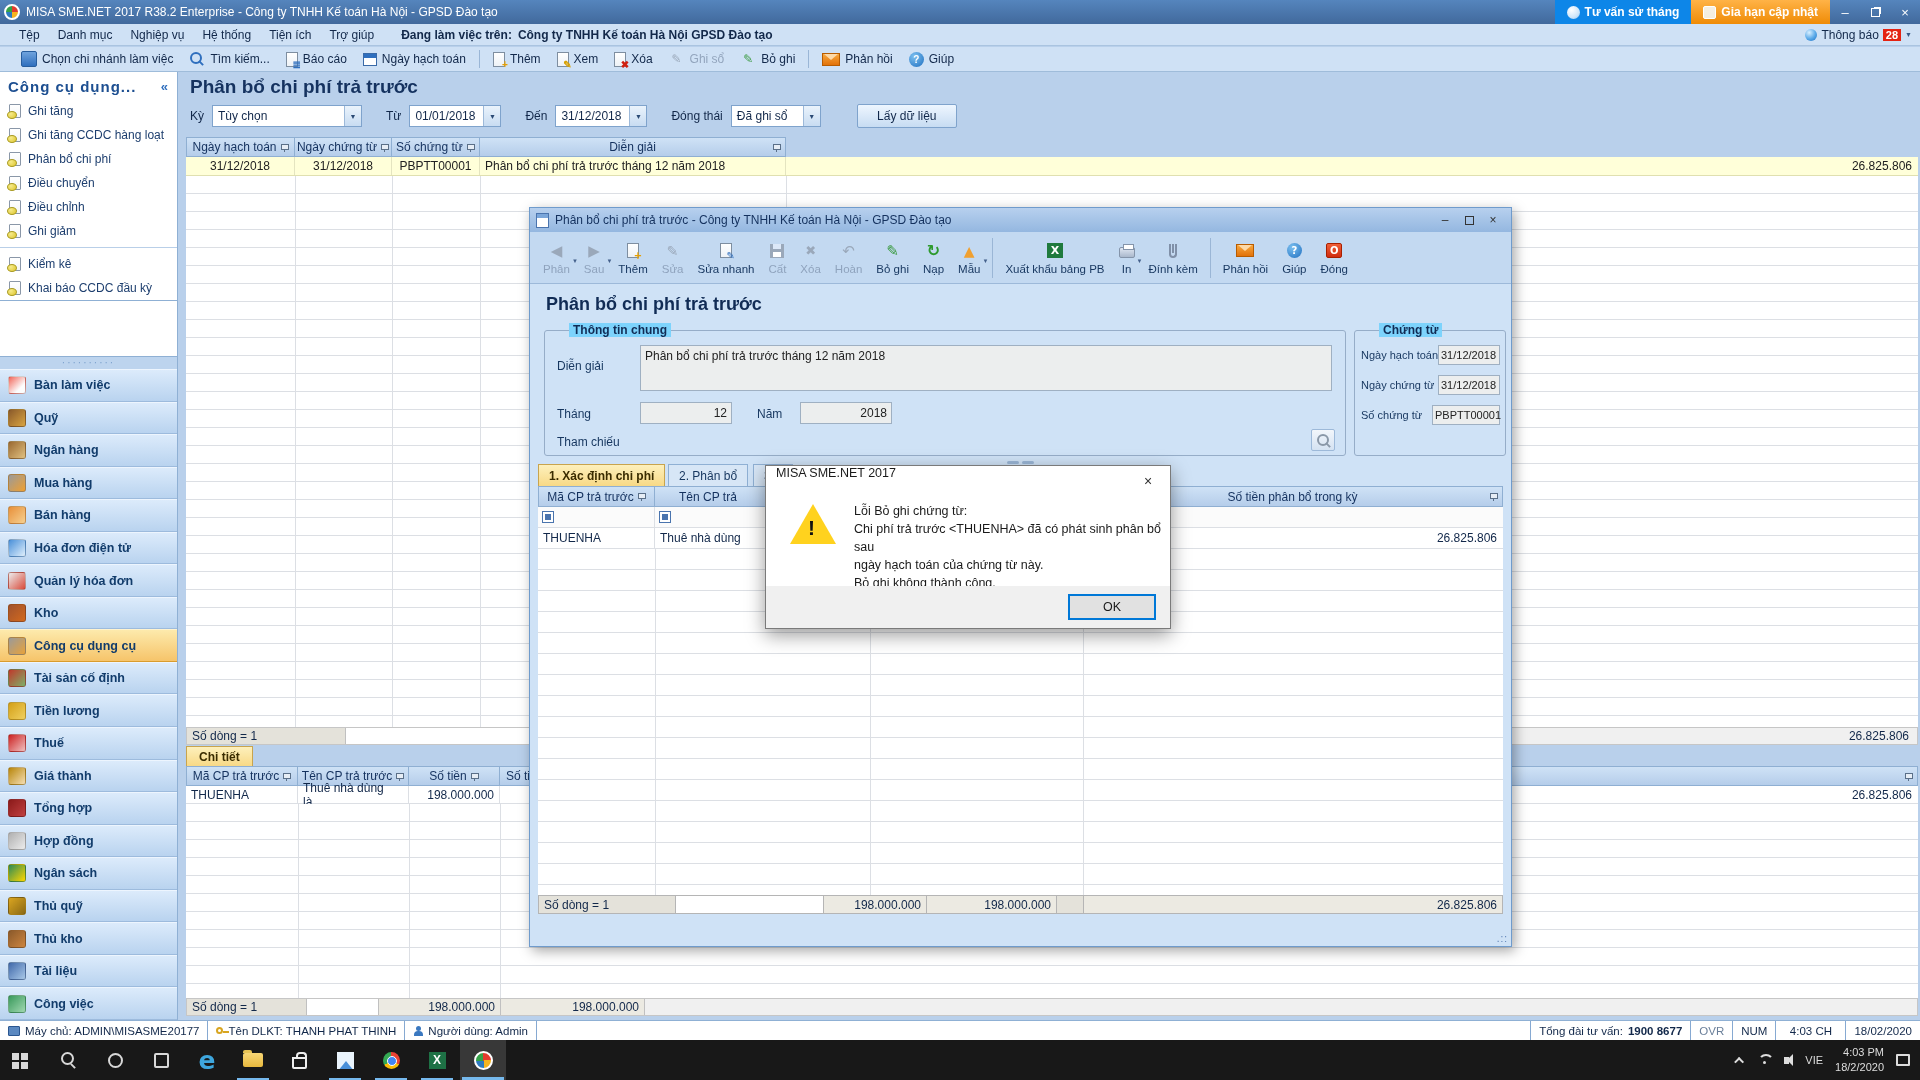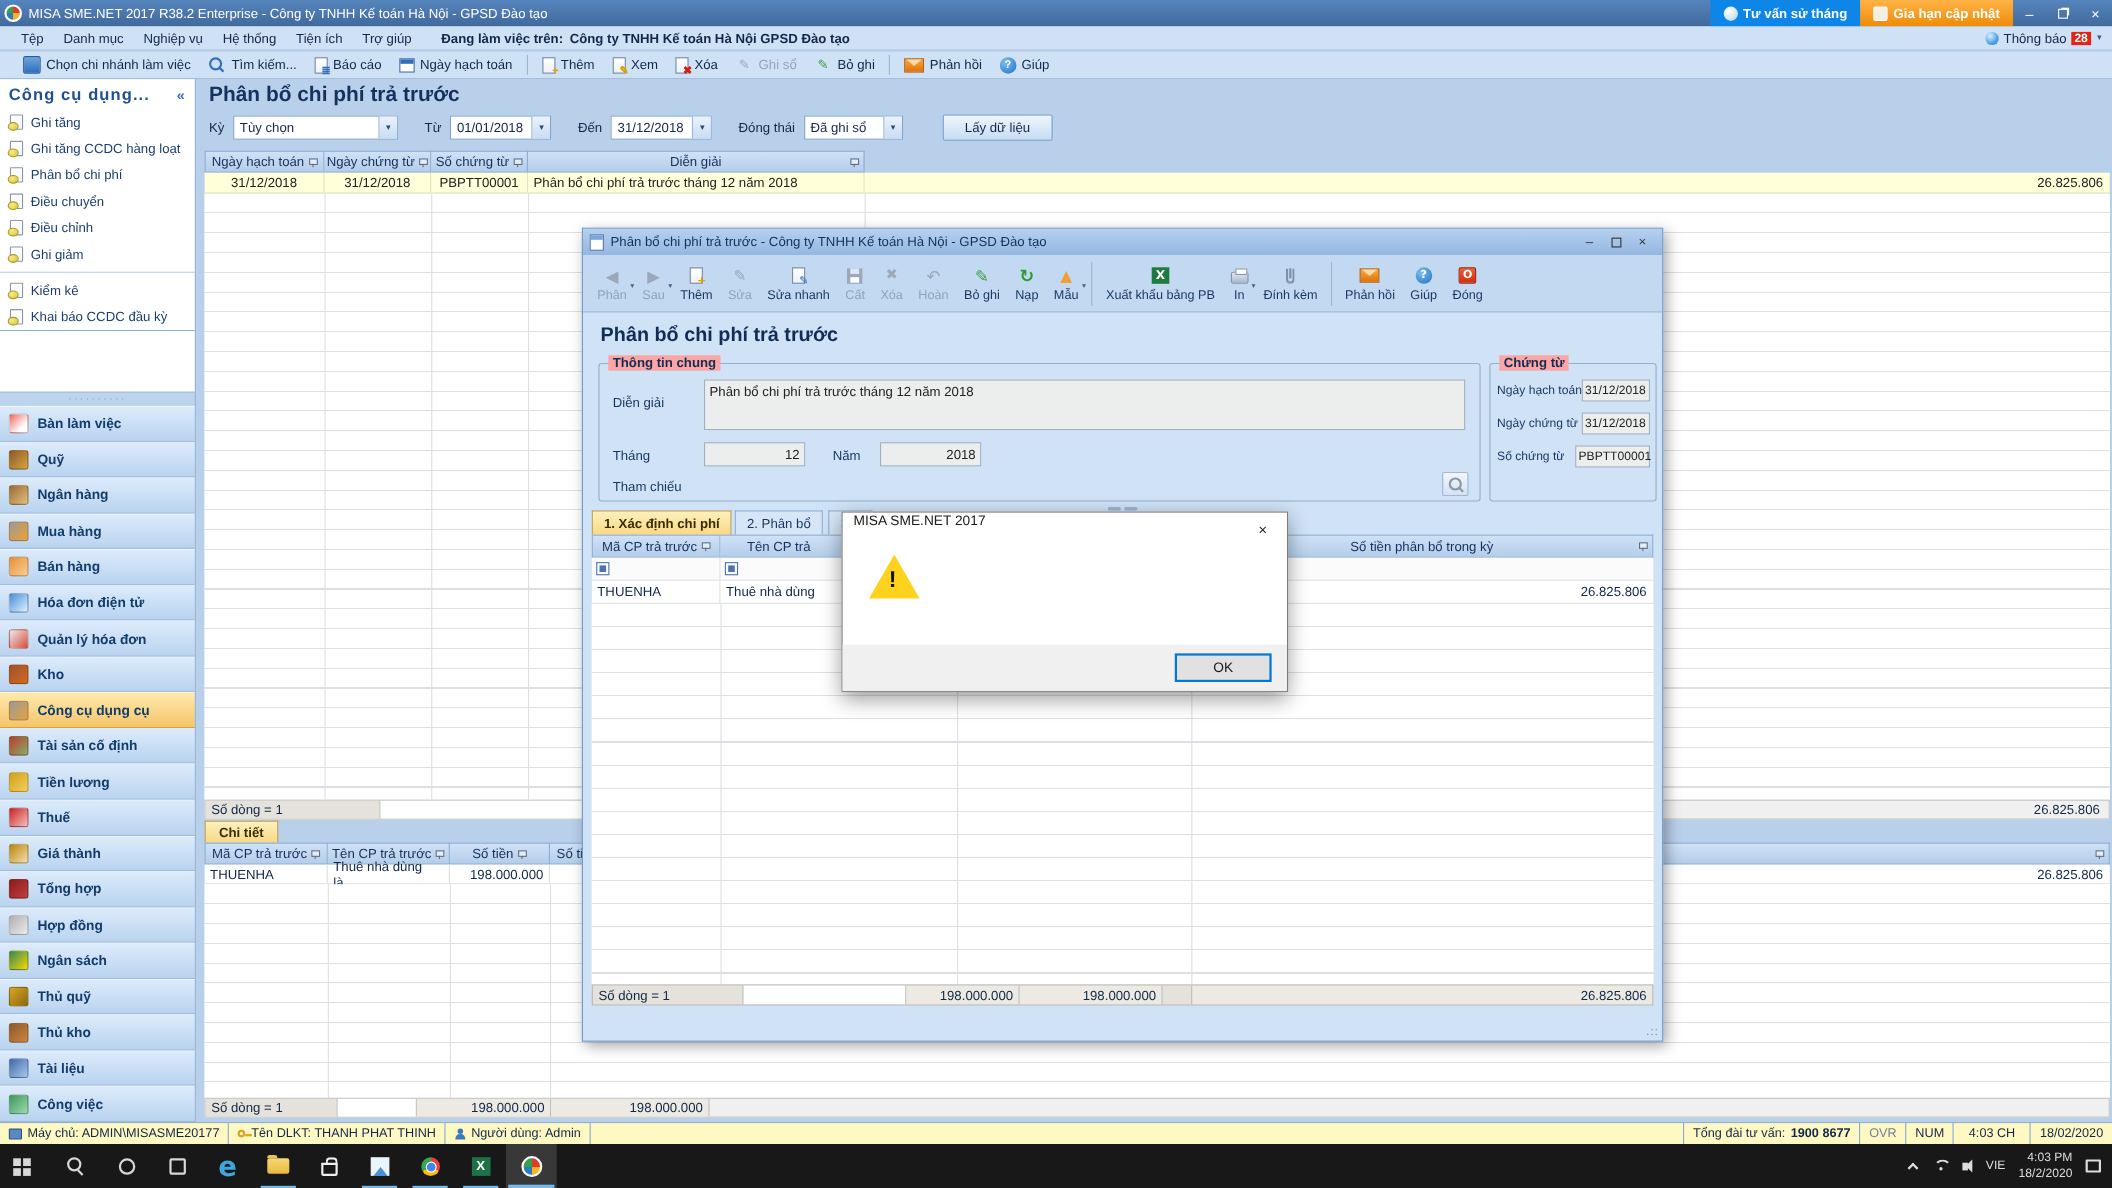--- a/index.html
+++ b/index.html
@@ -149,21 +149,21 @@
   .child-title .win-ctrl{color:#333;width:24px;font-size:12px;}
   .child-toolbar{height:52px;background:#c3d9f1;border-bottom:1px solid #9db9d9;display:flex;align-items:center;padding:0 6px;}
   .ct-item{display:flex;flex-direction:column;align-items:center;justify-content:center;gap:2px;height:48px;padding:0 7px;font-size:11.5px;color:#16365f;position:relative;}
   .ct-item .ic{height:20px;display:flex;align-items:center;justify-content:center;font-family:"DejaVu Sans",sans-serif;}
   .ct-item.disabled{color:#8fa3bd;}
   .ct-caret{position:absolute;right:-1px;bottom:18px;font-size:6px;color:#44618c;}
   .ct-sep{width:1px;height:40px;background:#9ab6d6;margin:0 5px;}
   .child-heading{padding:10px 0 4px 16px;font-size:18px;font-weight:bold;color:#112c55;}
 
   .groupbox{position:absolute;border:1px solid #96adc8;border-radius:3px;}
-  .legend{position:absolute;top:-8px;left:8px;background:#fca5a5;padding:0 4px;font-size:12px;font-weight:bold;color:#112c55;}
+  .legend{position:absolute;top:-8px;left:24px;background:#7dd3fc;padding:0 4px;font-size:12px;font-weight:bold;color:#112c55;}
   .fld-label{position:absolute;font-size:12px;color:#16365f;}
   .input{position:absolute;background:#eceeee;border:1px solid #9fb0c2;font-size:12px;color:#222;display:flex;align-items:center;padding:0 4px;}
   .input.num{justify-content:flex-end;}
   .magbtn{position:absolute;width:24px;height:22px;background:linear-gradient(#f2f6fb,#d4e2f2);border:1px solid #9db9d9;border-radius:2px;
     display:flex;align-items:center;justify-content:center;}
   .magbtn .mag-ic{width:14px;height:14px;position:relative;display:inline-block;}
   .magbtn .mag-ic::before{border-color:#8a98a8;}
   .magbtn .mag-ic::after{background:#8a98a8;}
   .hsplit{position:absolute;left:50%;transform:translateX(-50%);width:34px;height:5px;display:flex;gap:3px;align-items:center;justify-content:center;}
   .hsplit i{width:12px;height:3px;background:#9ab6d6;border-radius:2px;}
@@ -187,21 +187,21 @@
     box-shadow:0 6px 18px rgba(0,0,0,.4);font-size:12.5px;color:#1a1a1a;}
   .dlg-title{height:30px;display:flex;align-items:flex-start;padding-left:10px;}
   .dlg-close{margin-left:auto;width:44px;height:30px;display:flex;align-items:center;justify-content:center;font-size:14px;color:#333;}
   .warn-tri{position:absolute;left:24px;top:38px;width:0;height:0;border-left:23px solid transparent;border-right:23px solid transparent;border-bottom:40px solid #ffd21e;}
   .warn-tri span{position:absolute;left:-5px;top:12px;font-weight:bold;font-size:21px;color:#111;}
   .dlg-lines{position:absolute;left:88px;top:36px;line-height:18px;}
   .dlg-foot{position:absolute;left:0;right:0;bottom:0;height:42px;background:#f0f0f0;display:flex;align-items:center;justify-content:flex-end;padding-right:14px;}
   .ok-btn{width:88px;height:26px;background:#e1e1e1;border:2px solid #0078d7;display:flex;align-items:center;justify-content:center;font-size:12.5px;}
 
   
-  .statusbar{position:absolute;left:0;right:0;top:1020px;height:20px;background:#fef9c3;border-top:1px solid #8fb0d4;
+  .statusbar{position:absolute;left:0;right:0;top:1020px;height:20px;background:#ffffff;border-top:1px solid #8fb0d4;
     display:flex;align-items:center;font-size:11.5px;color:#12284a;}
   .sb-seg{display:flex;align-items:center;gap:5px;padding:0 8px;height:100%;border-right:1px solid #86a9d2;}
   .sb-right{margin-left:auto;display:flex;height:100%;}
   .pc-ic{width:12px;height:10px;background:#5a88c0;border:1px solid #2a5690;border-radius:1px;}
   .key-ic{width:7px;height:7px;border:2px solid #d8a520;border-radius:50%;position:relative;}
   .key-ic::after{content:"";position:absolute;left:5px;top:2px;width:6px;height:2px;background:#d8a520;}
   .user-ic{width:10px;height:10px;position:relative;}
   .user-ic::before{content:"";position:absolute;left:3px;top:0;width:5px;height:5px;border-radius:50%;background:#3a78c0;}
   .user-ic::after{content:"";position:absolute;left:1px;top:5px;width:9px;height:5px;border-radius:4px 4px 0 0;background:#3a78c0;}
   .sb-dim{color:#6a7f9a;}
@@ -778,20 +778,26 @@
   </div>
 
   <div class="dialog">
     <div class="dlg-title">
       <span>MISA SME.NET 2017</span>
       <span class="dlg-close">×</span>
     </div>
     <div class="warn-tri">
         <span>!</span>
       </div>
+    <div class="dlg-lines">
+      <div>Lỗi Bỏ ghi chứng từ:</div>
+      <div>Chi phí trả trước &lt;THUENHA&gt;  đã có phát sinh phân bổ sau</div>
+      <div>ngày hạch toán của chứng từ này.</div>
+      <div>Bỏ ghi không thành công.</div>
+    </div>
     <div class="dlg-foot">
       <div class="ok-btn">OK</div>
     </div>
   </div>
 
   <div class="statusbar">
     <div class="sb-seg">
       <span class="pc-ic"></span>
       <span>Máy chủ: ADMIN\MISASME20177</span>
     </div>

